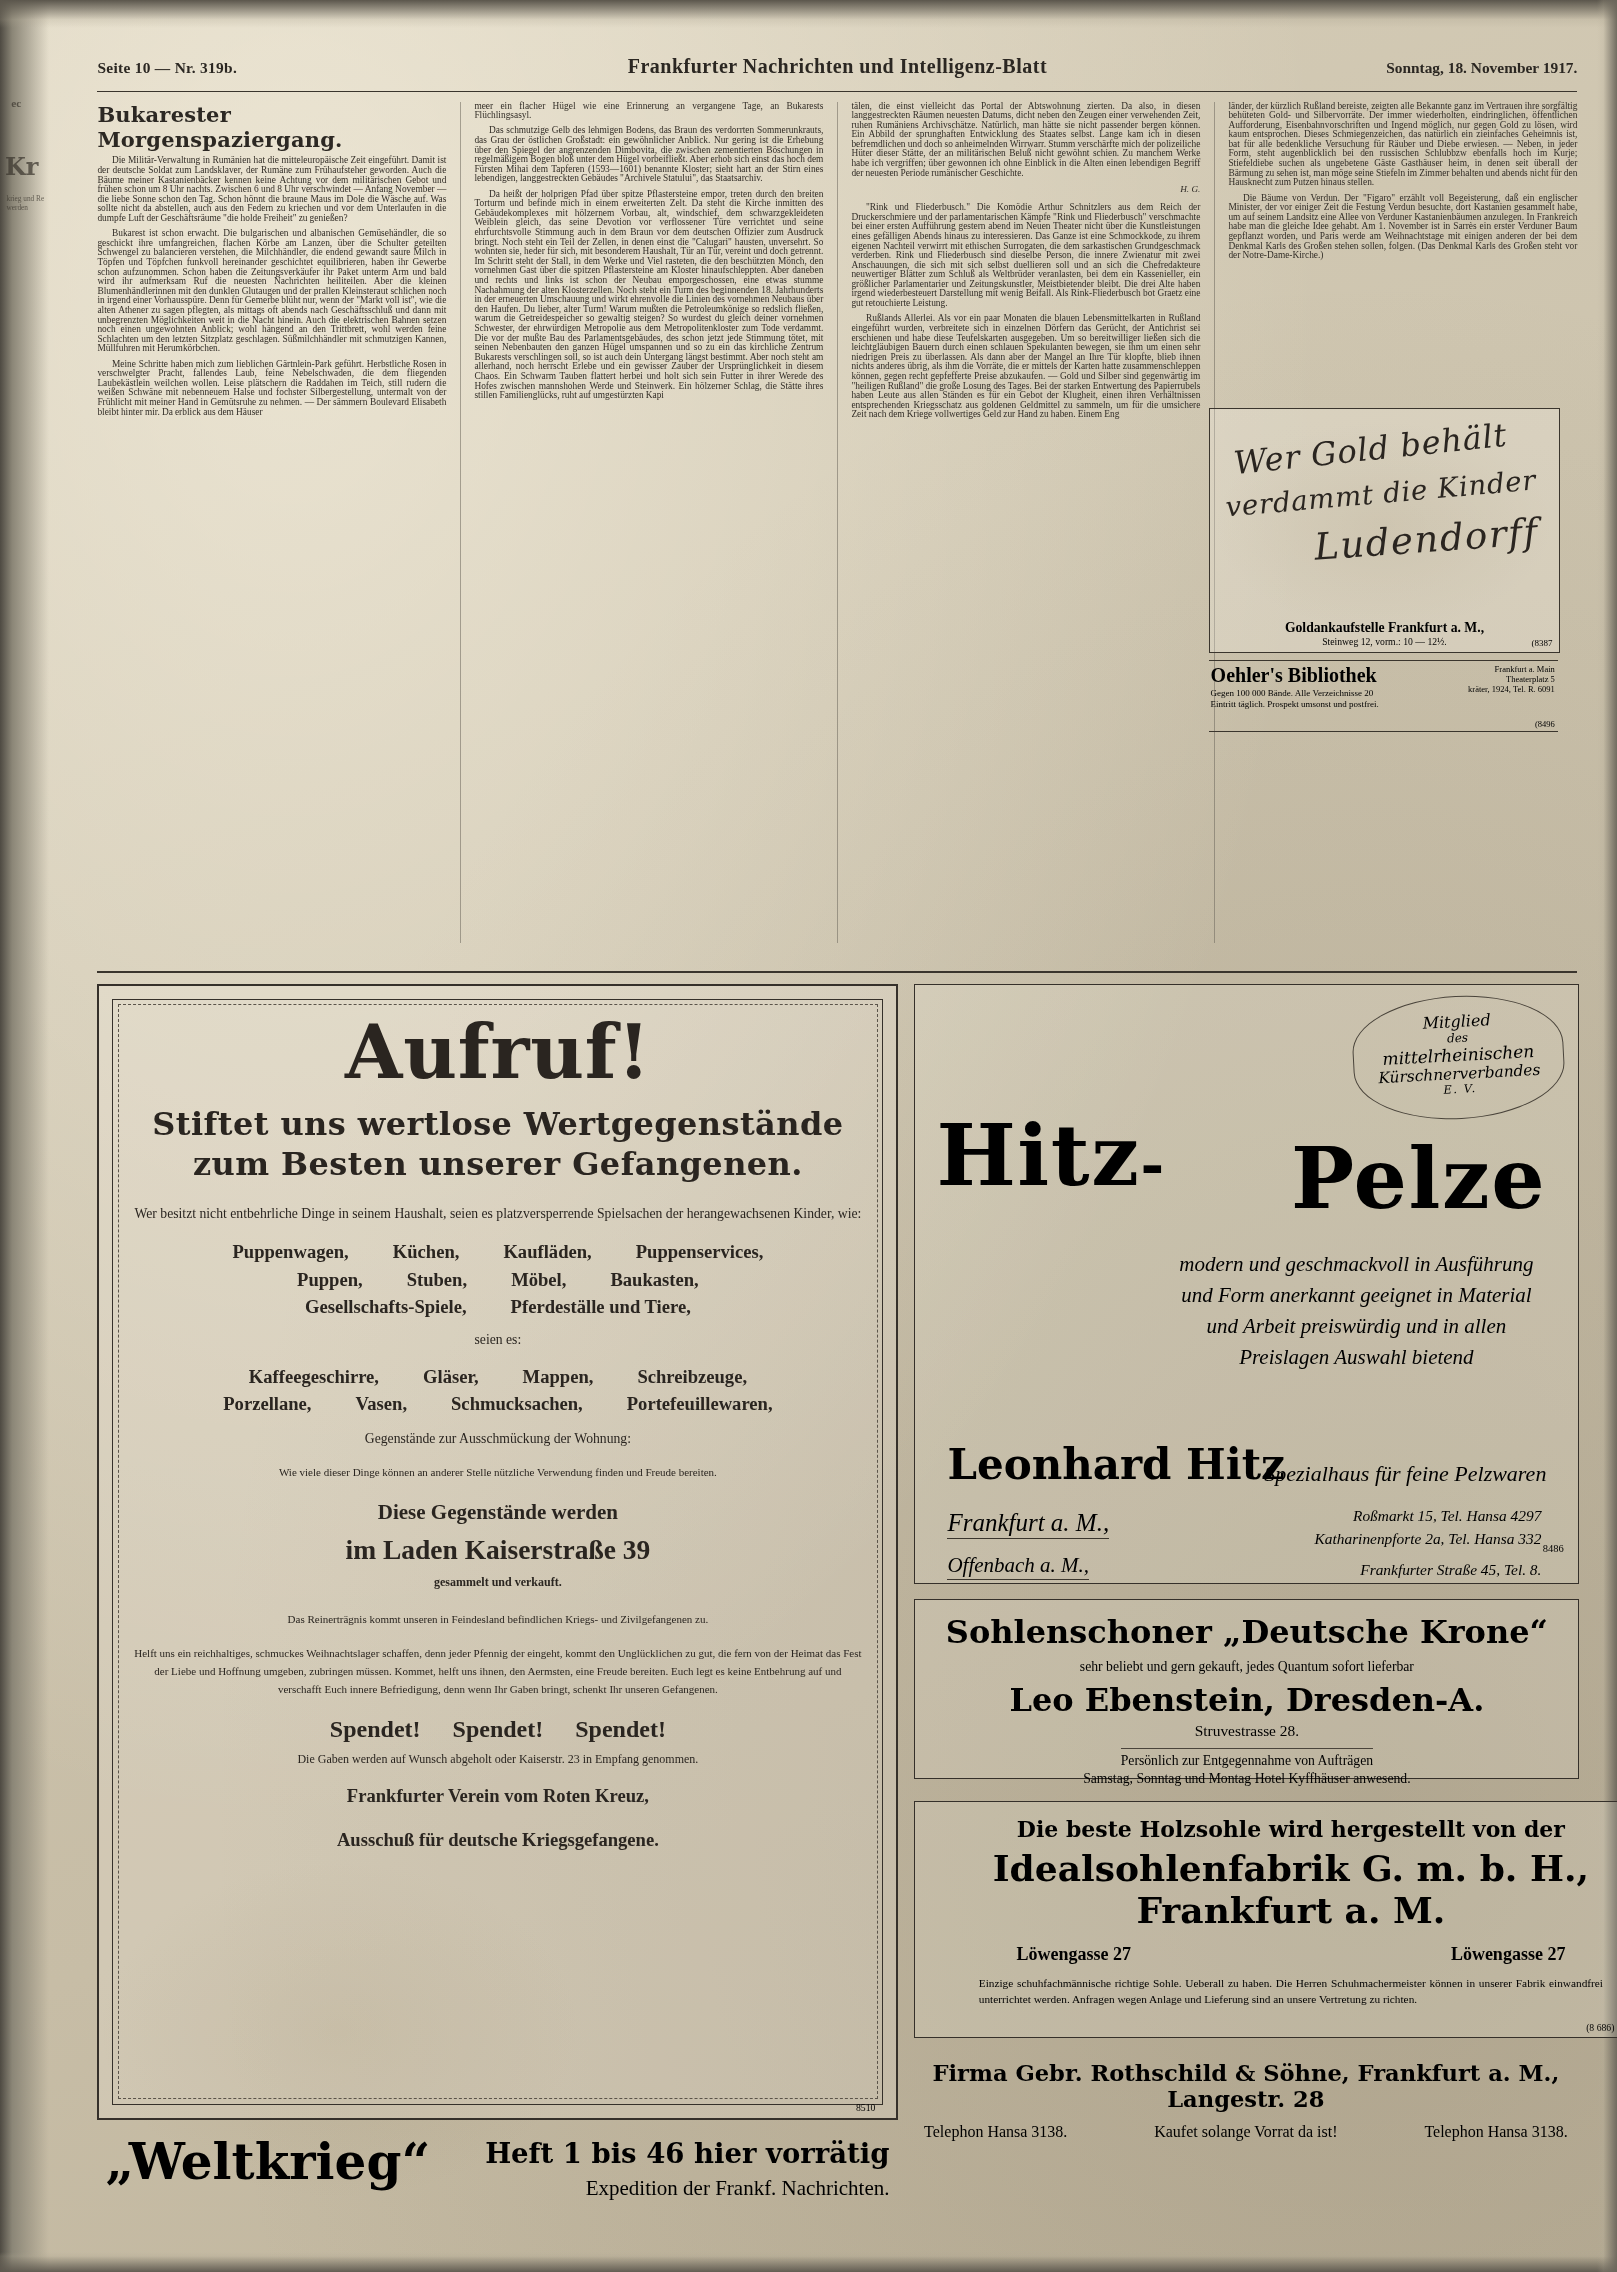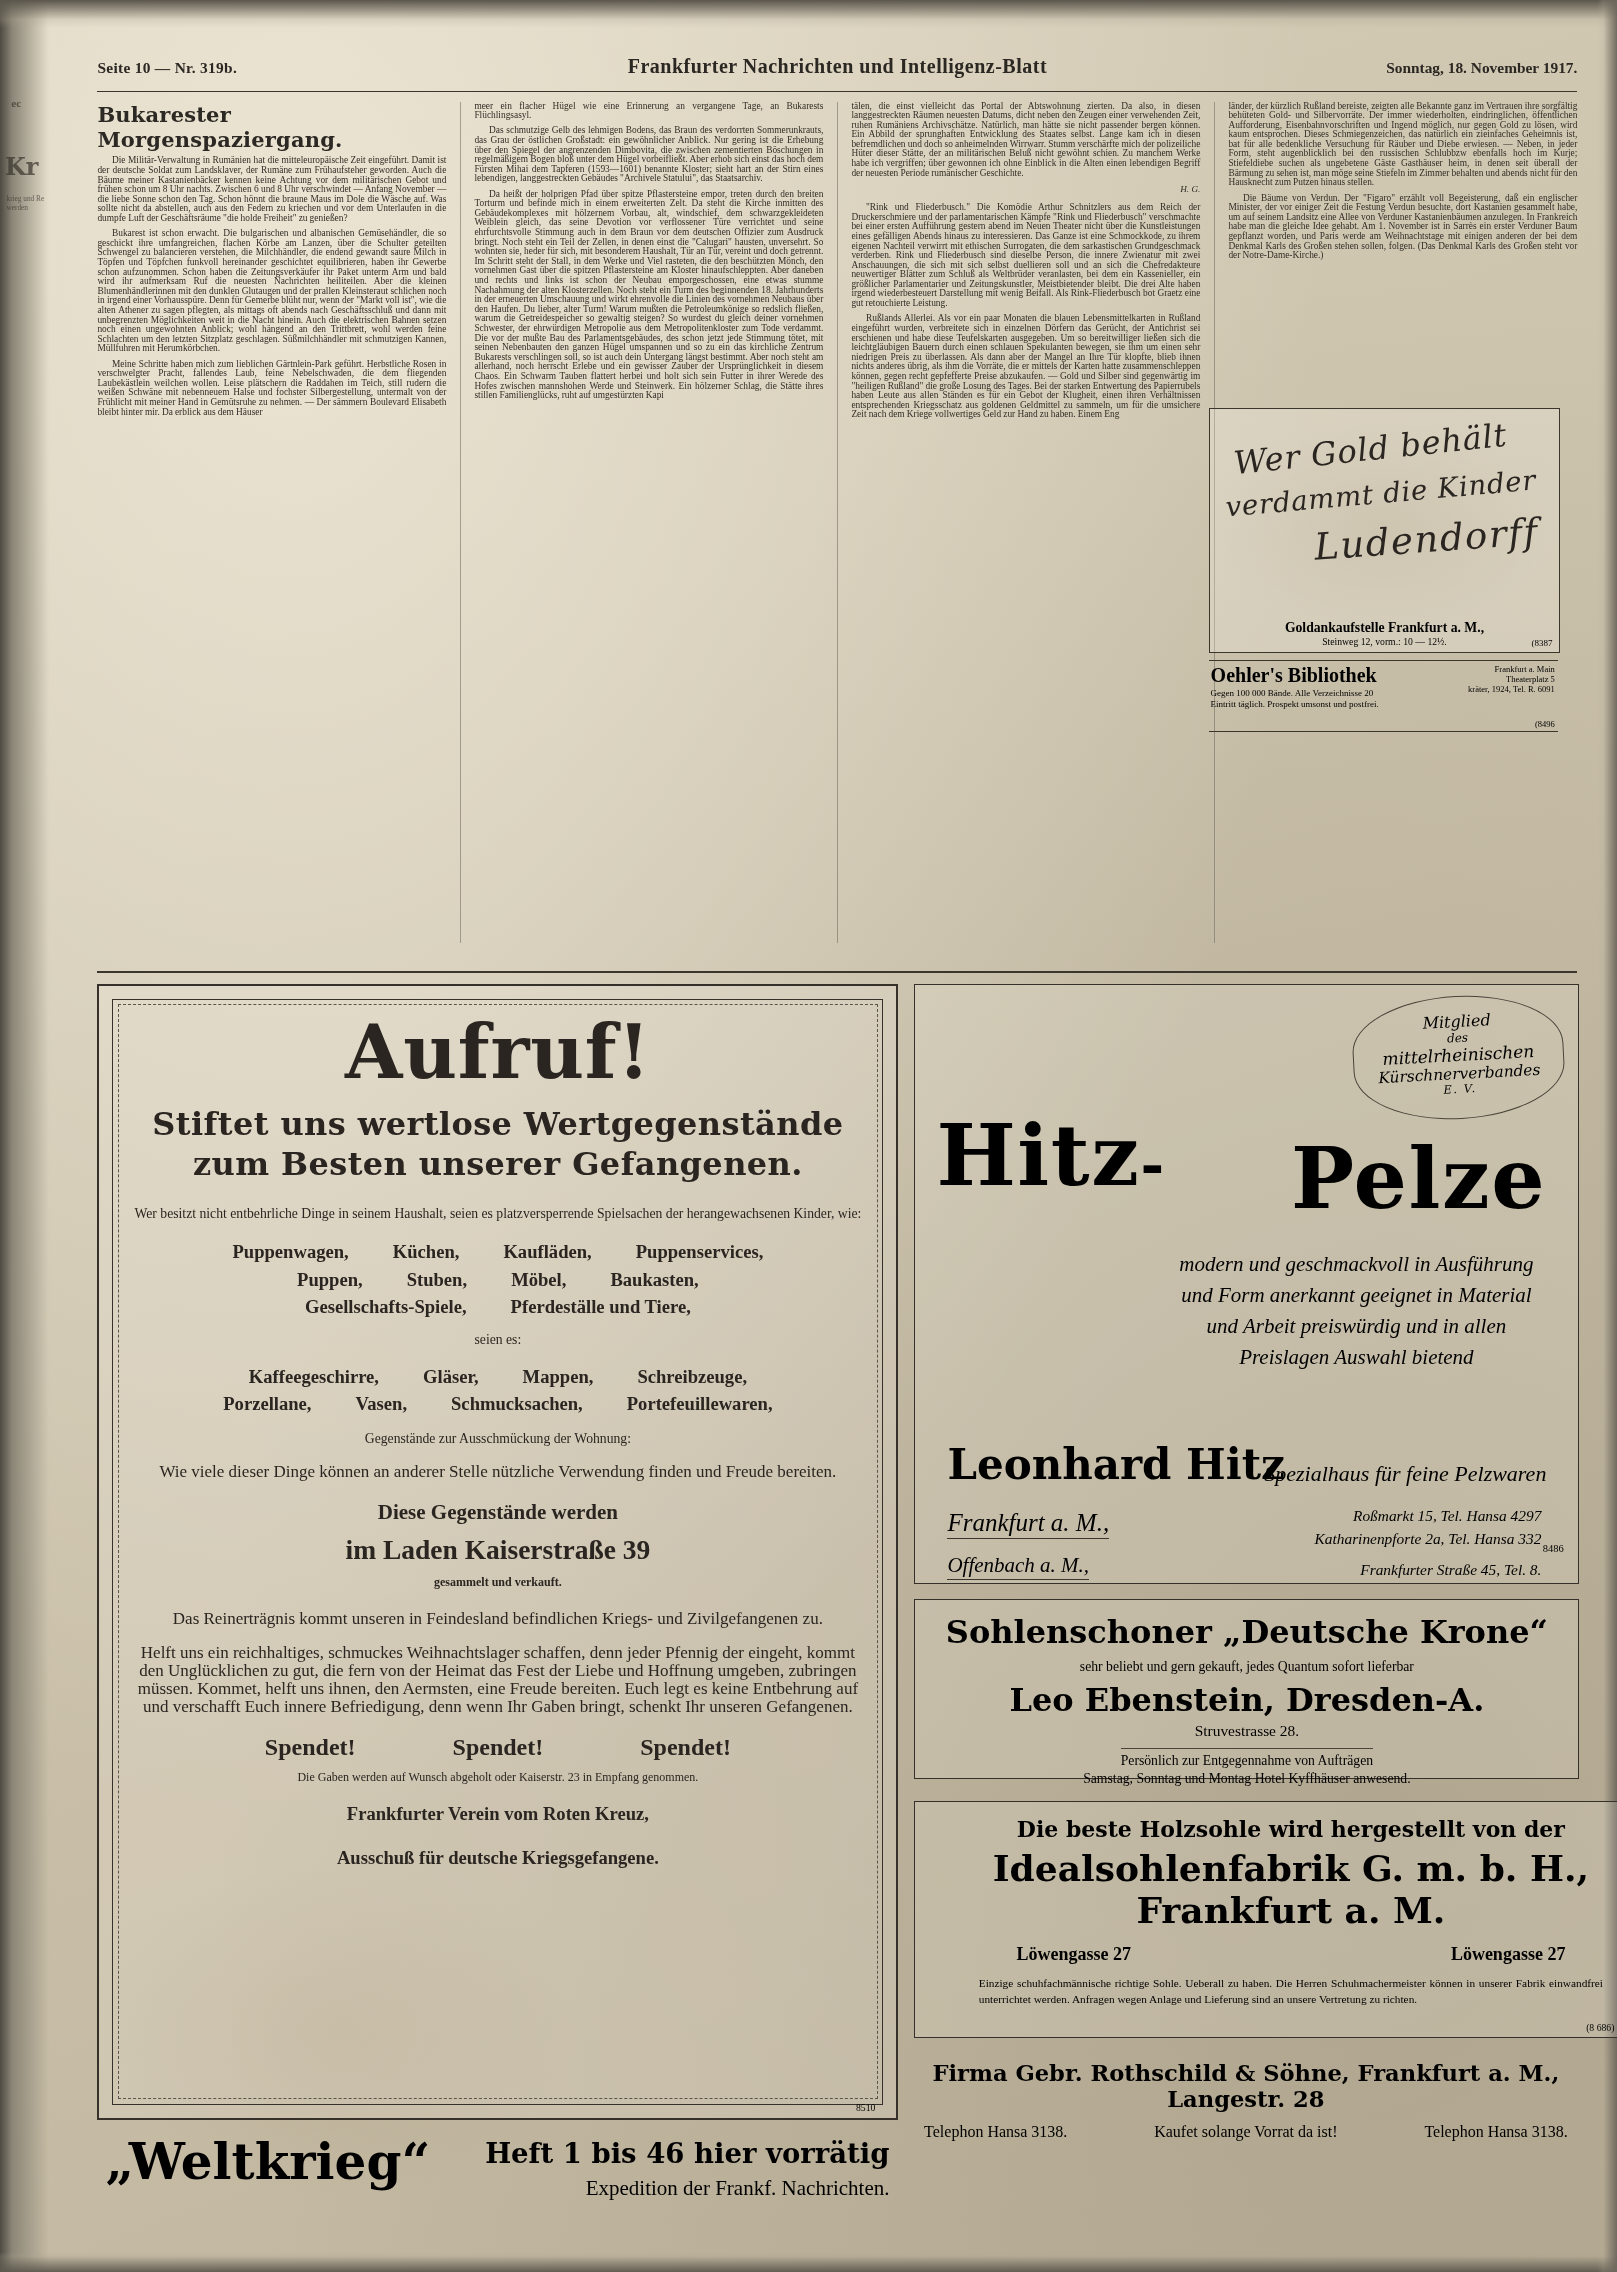--- a/index.html
+++ b/index.html
@@ -79,22 +79,22 @@
   .au-sub2{font-family:"DejaVu Serif",serif;font-weight:bold;font-size:32px;line-height:40px;letter-spacing:0.4px;}
   .au-p{font-size:13.7px;line-height:18.6px;margin-top:21px;}
   .au-list{margin-top:14.6px;font-size:18.6px;line-height:27.5px;font-weight:bold;}
   .au-list .row{display:flex;justify-content:center;gap:44px;}
   .au-list .row span{white-space:nowrap;}
   .au-mid{font-size:13.7px;margin-top:11.3px;font-style:normal;}
   .au-sect{font-size:13.7px;margin-top:13px;}
   .au-strong{font-size:21px;line-height:27.5px;font-weight:bold;margin-top:18px;}
   .au-strong2{font-size:27.5px;line-height:34px;font-weight:bold;margin-top:6.5px;}
   .au-strong3{font-size:12px;line-height:24px;font-weight:bold;margin-top:3.2px;}
-  .au-p2{font-size:17px;line-height:18px;margin-top:16px;}
-  .au-spend{display:flex;justify-content:center;gap:97px;font-size:24px;font-weight:bold;margin-top:18px;}
+  .au-p2{font-size:11px;line-height:18px;margin-top:16px;}
+  .au-spend{display:flex;justify-content:center;gap:32px;font-size:24px;font-weight:bold;margin-top:18px;}
   .au-small{font-size:12px;margin-top:9.7px;}
   .au-org{font-size:18.6px;font-weight:bold;margin-top:16px;line-height:26px;}
   .au-num{position:absolute;right:21px;bottom:4.9px;font-size:9.7px;}
 
   
   .welt{position:absolute;left:0;top:1142px;width:797px;height:89px;}
   .welt-t{position:absolute;left:8px;top:6.5px;font-family:"DejaVu Serif",serif;font-weight:bold;font-size:50px;}
   .welt-r1{position:absolute;right:4.9px;top:11.3px;font-family:"DejaVu Serif",serif;font-weight:bold;font-size:27.5px;}
   .welt-r2{position:absolute;right:4.9px;top:50px;font-size:21px;}
 

